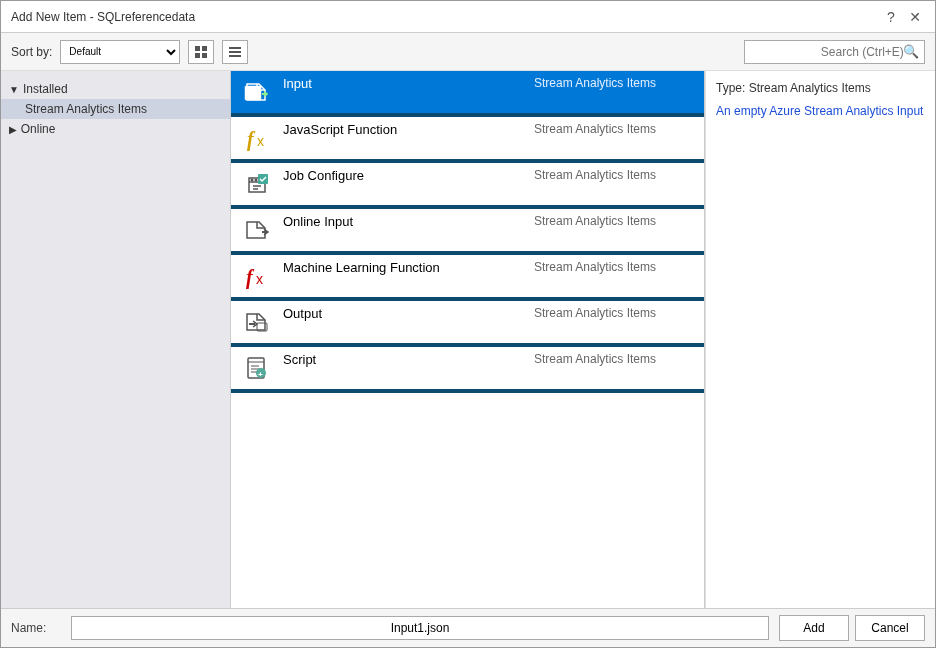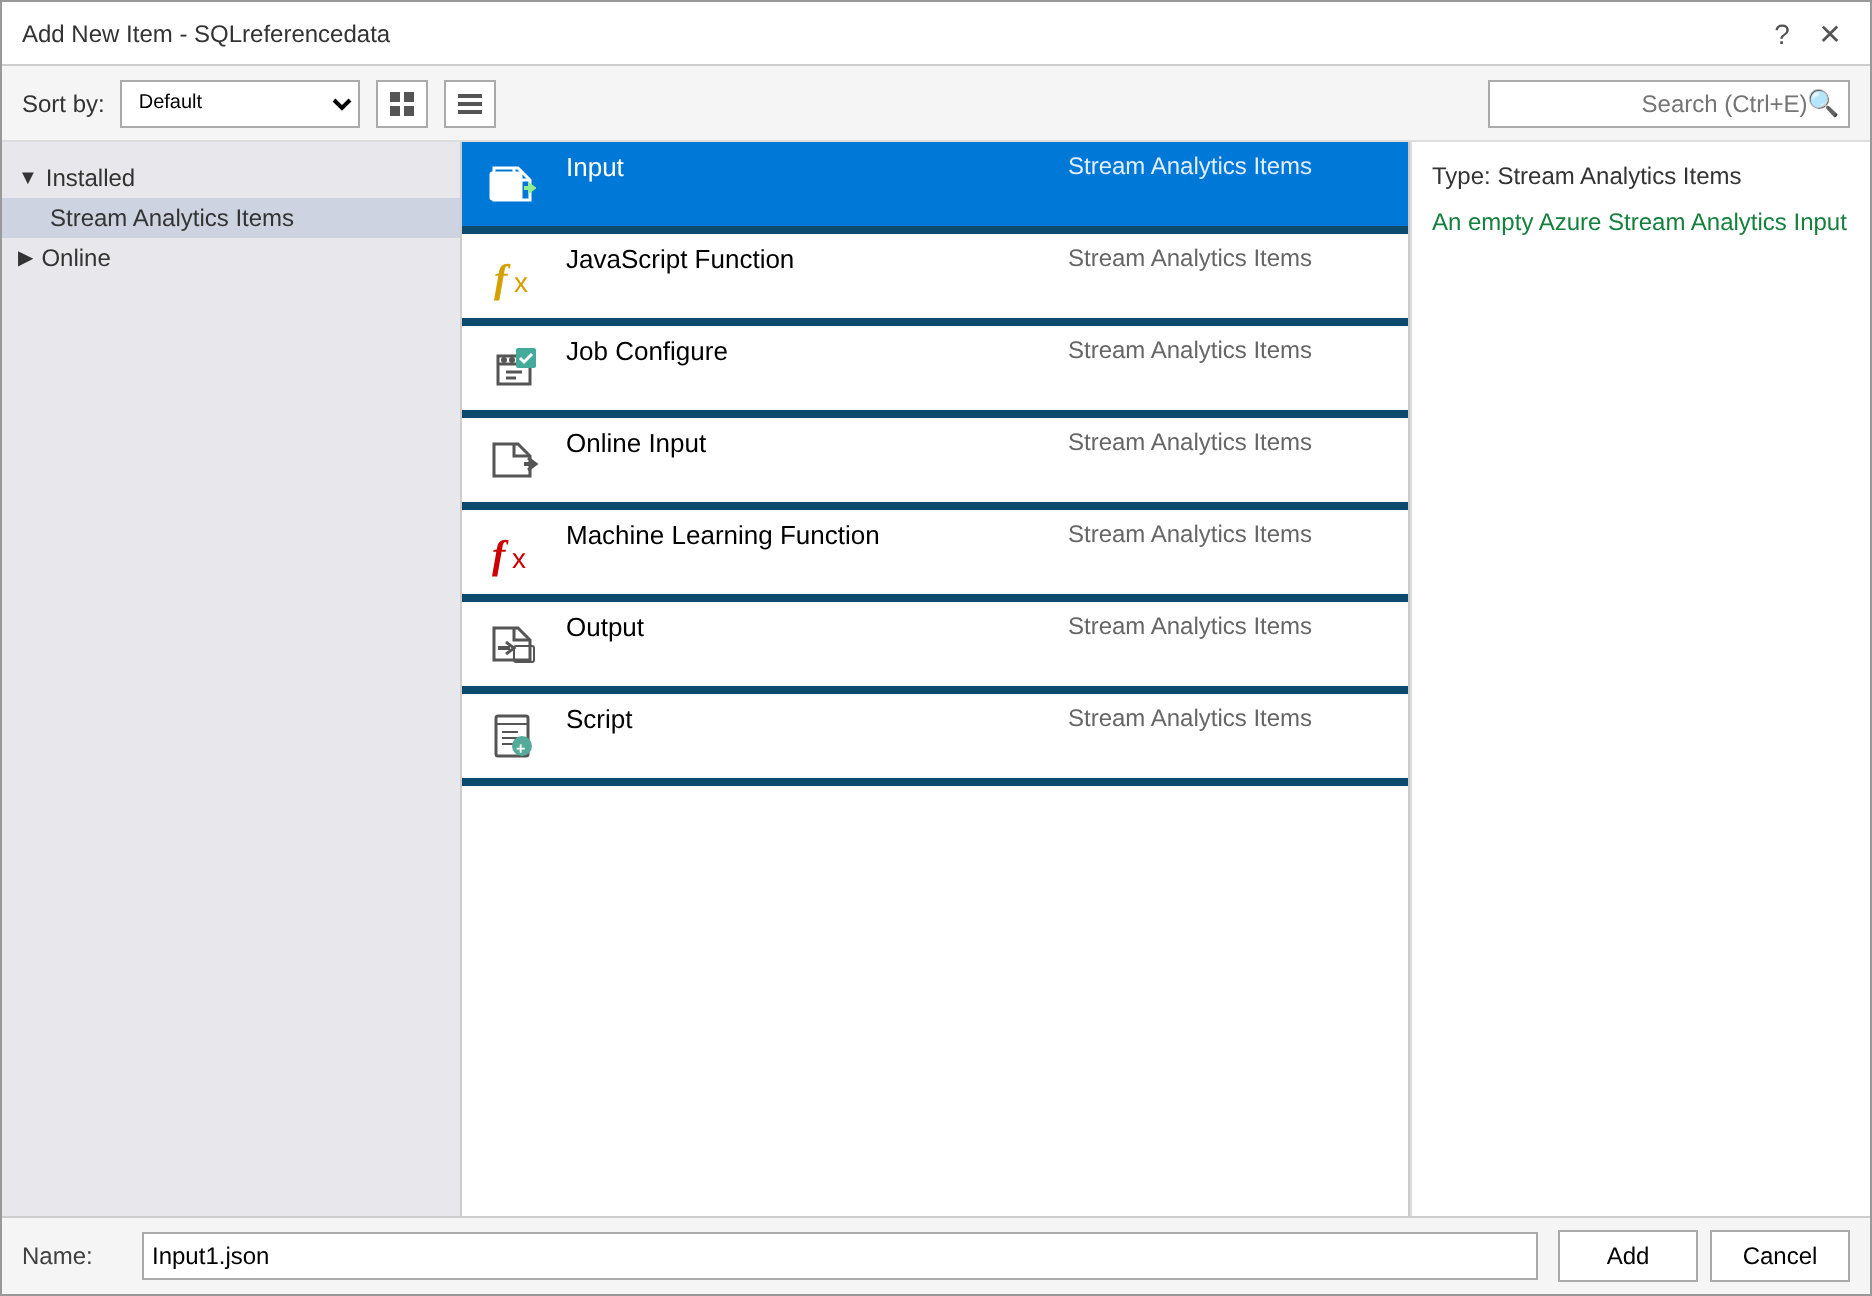--- a/index.html
+++ b/index.html
@@ -174,21 +174,21 @@
       border-left: 1px solid #ddd;
     }
     .detail-type-row {
       font-size: 12px;
       color: #333;
       margin-bottom: 8px;
     }
     .detail-type-label { font-weight: normal; }
     .detail-description {
       font-size: 12px;
-      color: #15803d;
+      color: #1d4ed8;
       line-height: 1.4;
     }
 
     
     .bottom-bar {
       border-top: 1px solid #ccc;
       background: #f5f5f5;
       padding: 6px 10px;
       display: flex;
       align-items: center;
@@ -199,20 +199,21 @@
       margin-right: 10px;
       min-width: 50px;
     }
     .name-input {
       flex: 1;
       height: 24px;
       border: 1px solid #aaa;
       padding: 0 4px;
       font-size: 12px;
       background: #fff;
+      text-align: center;
     }
     .action-buttons {
       display: flex;
       gap: 6px;
       margin-left: 10px;
     }
     .action-btn {
       height: 26px;
       min-width: 70px;
       border: 1px solid #aaa;

